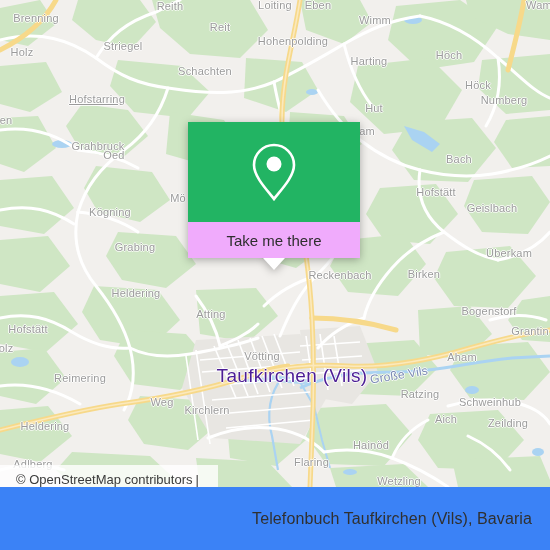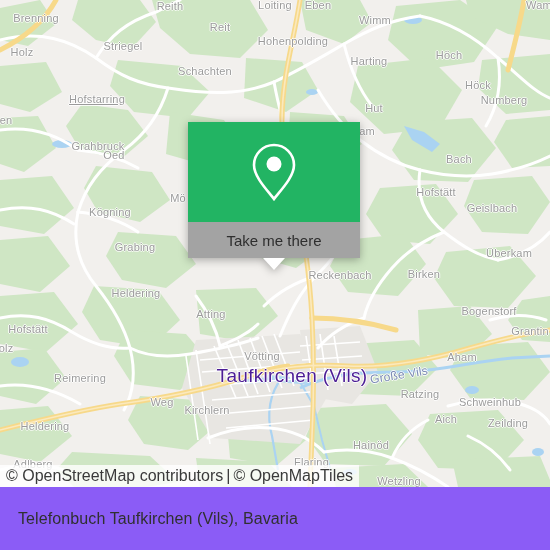--- a/index.html
+++ b/index.html
@@ -67,21 +67,21 @@
   #popup-head {
     height: 100px;
     background: #22b463;
     display: flex;
     align-items: center;
     justify-content: center;
   }
   #popup-head svg { display: block; }
   #popup-foot {
     height: 36px;
-    background: #a3a3a3;
+    background: #f0abfc;
     display: flex;
     align-items: center;
     justify-content: center;
   }
   #popup-foot-label {
     color: #2e2e2e;
     font-size: 15px;
     font-family: "Liberation Sans", sans-serif;
   }
   #popup-tail {
@@ -94,42 +94,42 @@
     border-right: 11px solid transparent;
     border-top: 12px solid #ffffff;
   }
 
   
   #attribution {
     position: absolute;
     left: 0;
     bottom: 0;
     height: 22px;
-    padding: 0 6px;
-    display: flex;
-    align-items: center;
+    padding: 0 16px;
+    display: flex;
+    align-items: flex-end;
     background: rgba(255,255,255,0.80);
     color: #3a3a3a;
-    font-size: 16px;
+    font-size: 13px;
     font-family: "Liberation Sans", sans-serif;
     white-space: nowrap;
   }
   #attribution .sep { margin: 0 3px; }
 
   
   #caption-bar {
     position: absolute;
     left: 0;
     top: 487px;
     width: 550px;
     height: 63px;
-    background: #8b5cf6;
+    background: #3b82f6;
     display: flex;
     align-items: center;
-    justify-content: space-between;
+    justify-content: flex-end;
     padding: 0 18px;
     box-sizing: border-box;
   }
   #caption-title {
     color: #303030;
     font-size: 16px;
     font-family: "Liberation Sans", sans-serif;
     letter-spacing: 0.1px;
   }
   #brand {
@@ -378,21 +378,20 @@
       </div>
       <div id="popup-foot">
         <span id="popup-foot-label">Take me there</span>
       </div>
       <div id="popup-tail"></div>
     </div>
 
     <div id="attribution">
       <span>© OpenStreetMap contributors</span>
       <span class="sep">|</span>
-      <span>© OpenMapTiles</span>
     </div>
 
   </div>
 
   <div id="caption-bar">
     <span id="caption-title">Telefonbuch Taufkirchen (Vils), Bavaria</span>
   </div>
 
 </div>
 

